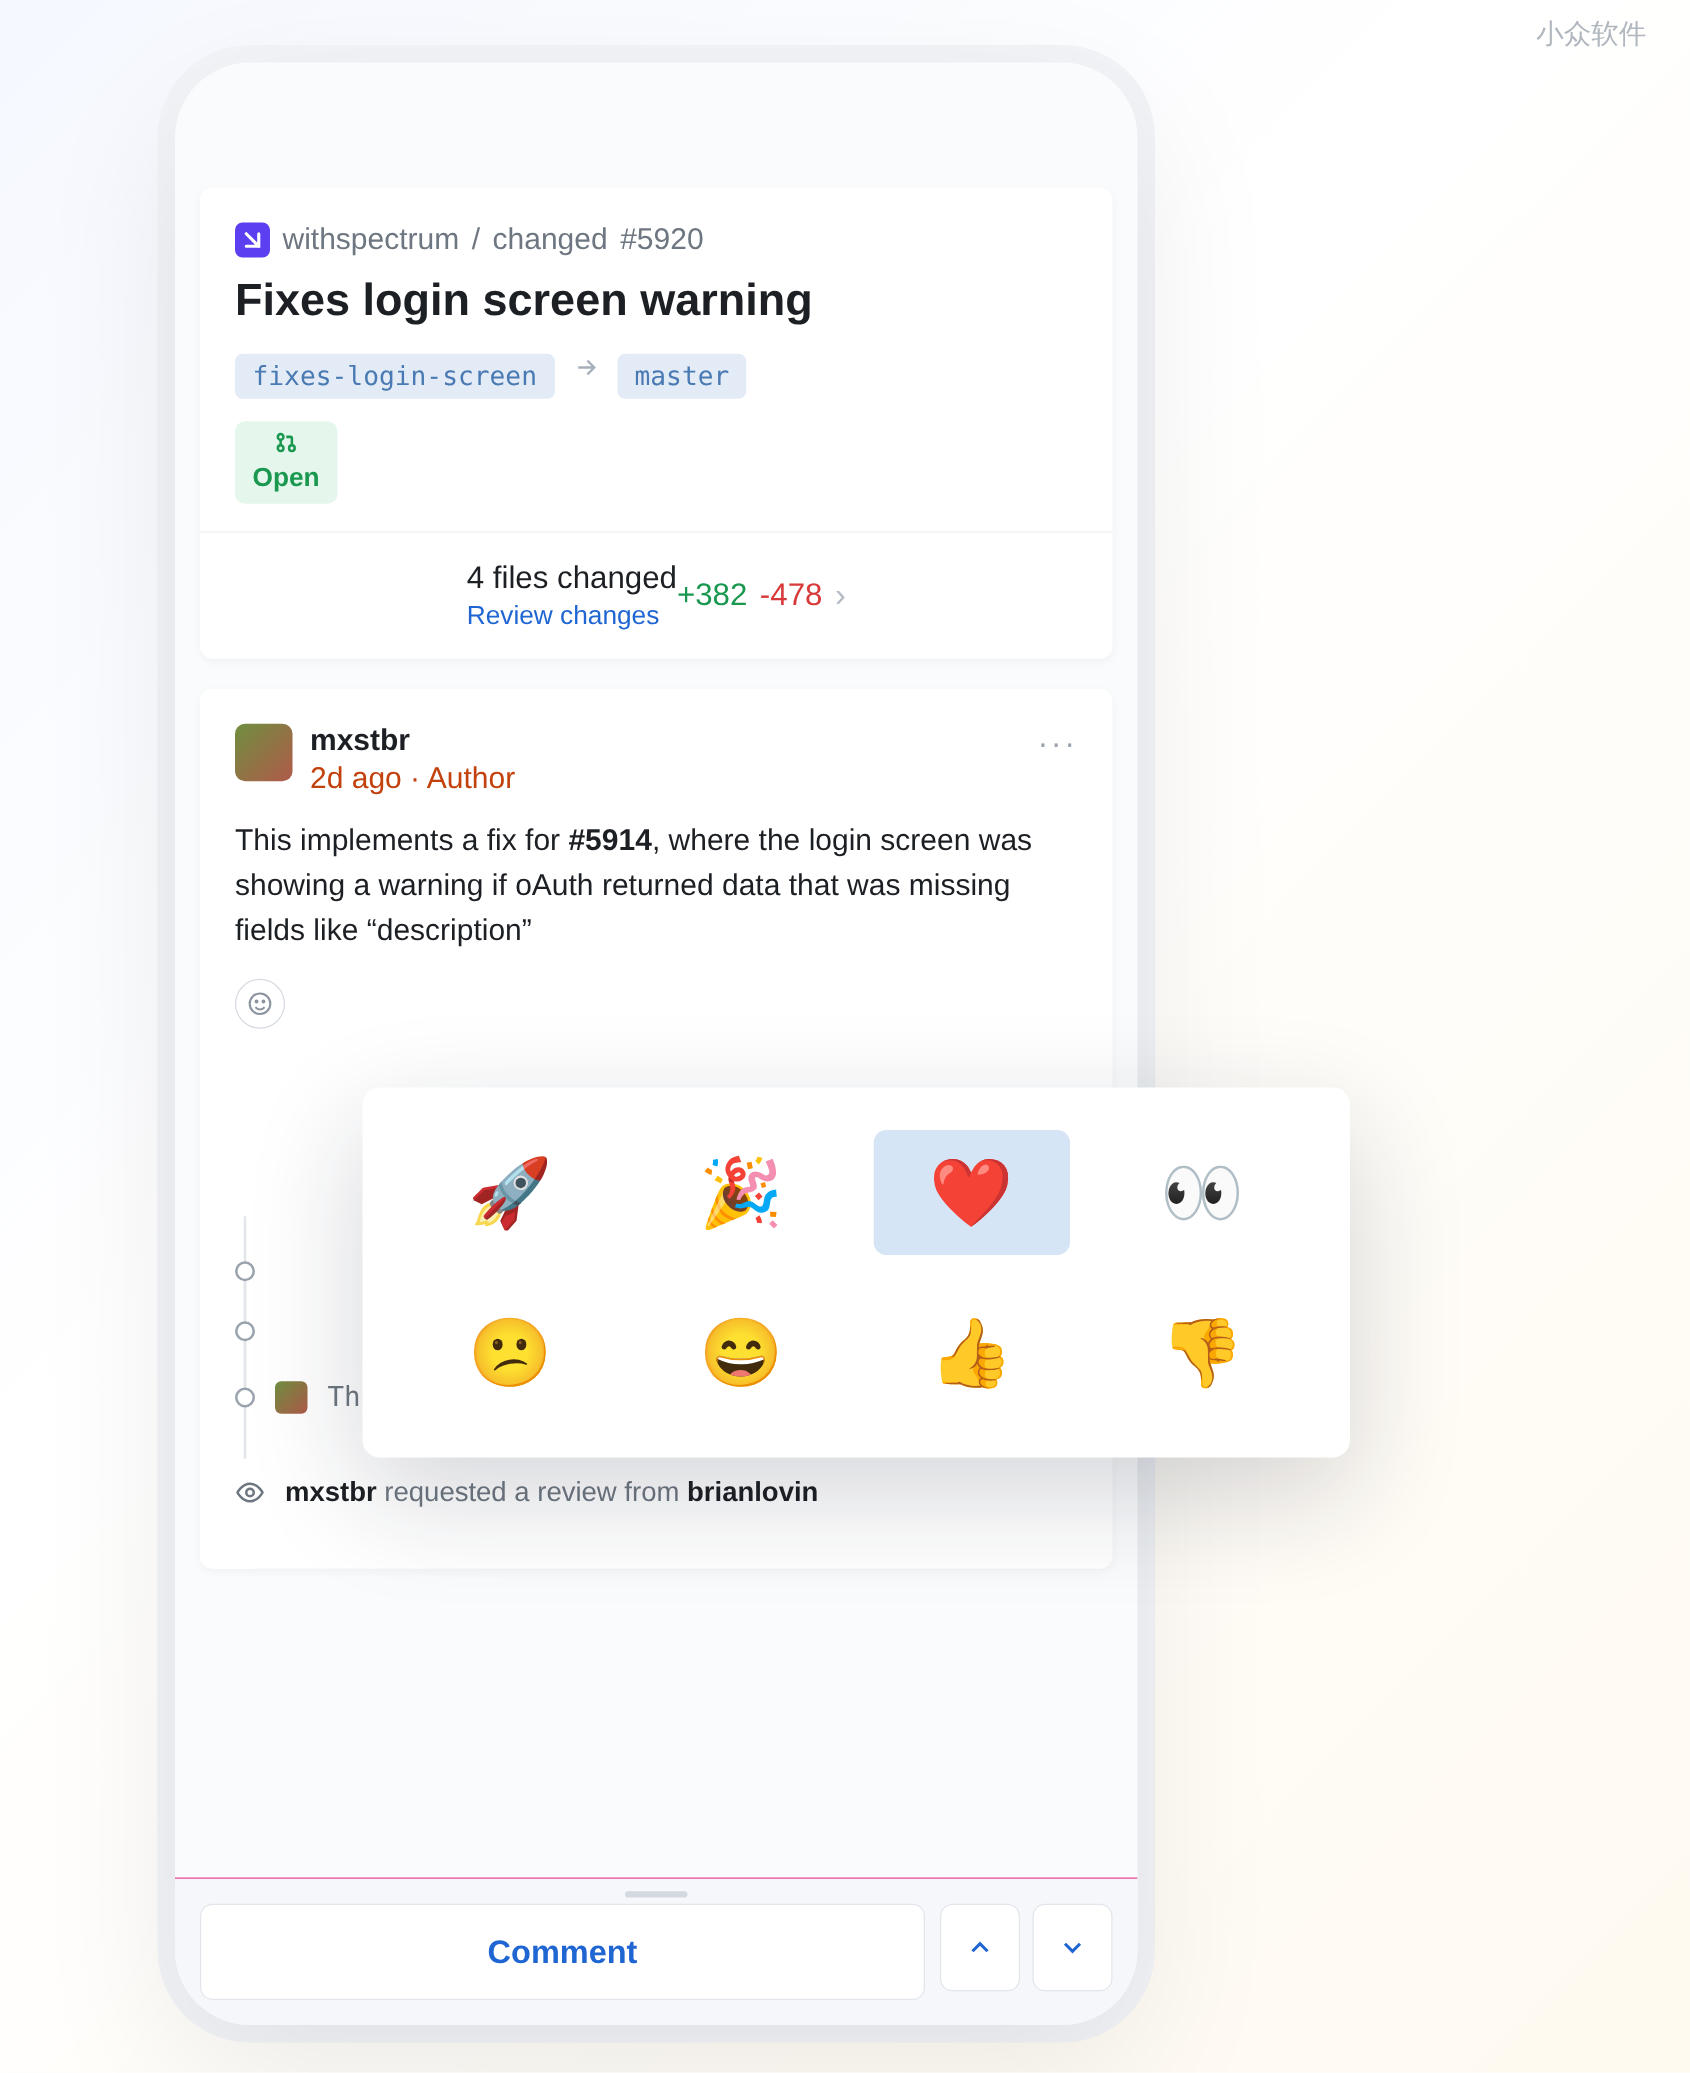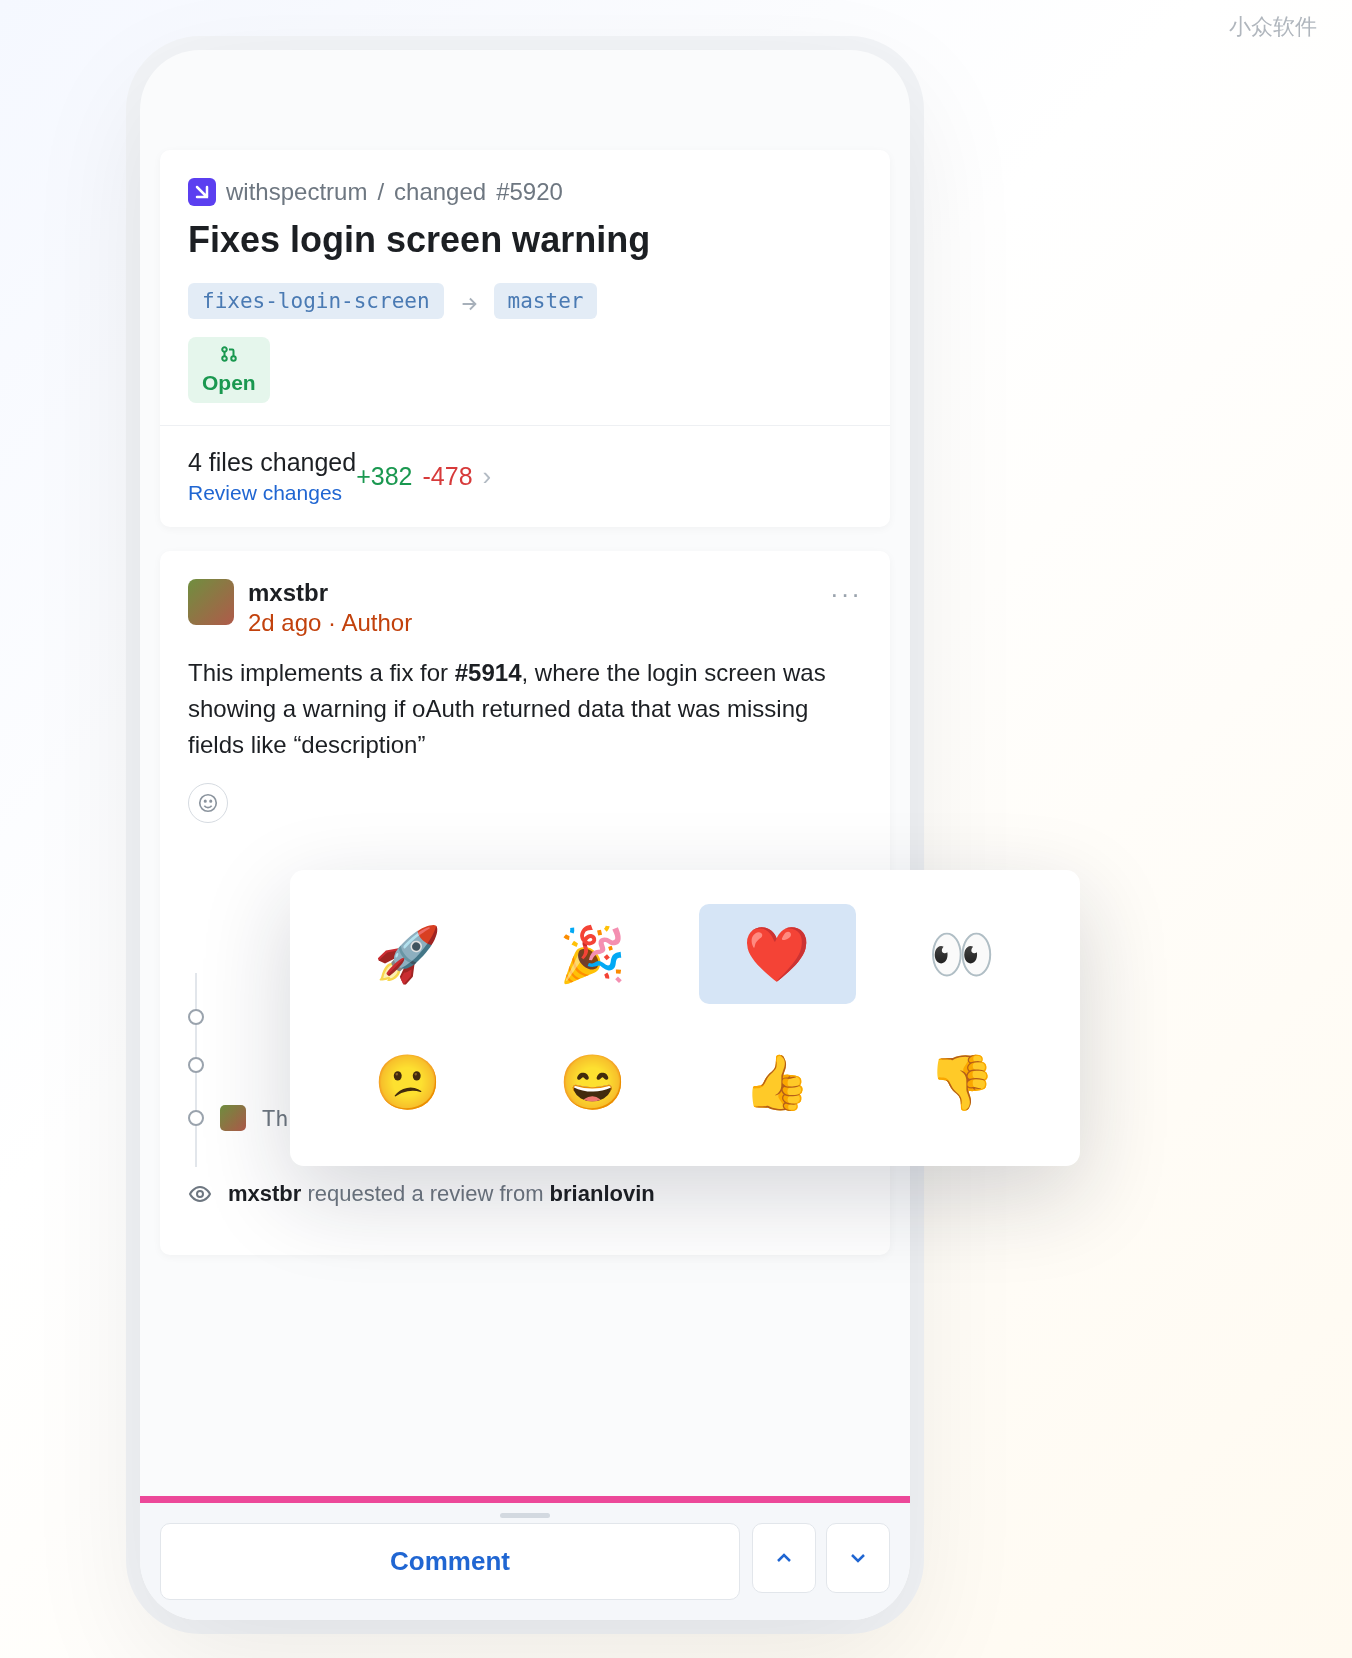--- a/index.html
+++ b/index.html
@@ -69,21 +69,21 @@
 }
 .repo-icon svg { width: 16px; height: 16px; }
 .pr-title {
   font-size: 36px;
   font-weight: 700;
   color: #1c1f23;
   margin-bottom: 22px;
 }
 .branch-line {
   display: flex;
-  align-items: flex-end;
+  align-items: flex-start;
   gap: 14px;
   margin-bottom: 18px;
 }
 .branch-pill {
   background: #e3ecf6;
   color: #4a7ab3;
   font-family: ui-monospace, SFMono-Regular, Menlo, monospace;
   font-size: 21px;
   padding: 6px 14px;
   border-radius: 6px;
@@ -98,21 +98,21 @@
   font-weight: 600;
   font-size: 21px;
   padding: 8px 14px;
   border-radius: 8px;
   flex-direction: column;
 }
 .status-badge svg { width: 18px; height: 18px; }
 .diff-row {
   display: flex;
   align-items: center;
-  justify-content: flex-start;
+  justify-content: center;
   padding: 22px 28px;
 }
 .diff-left { }
 .files-changed {
   font-size: 25px;
   color: #1c1f23;
   font-weight: 500;
 }
 .review-link {
   color: #2066d2;
@@ -239,21 +239,21 @@
   font-size: 22px;
   color: #6e7781;
 }
 .review-req strong { color: #1c1f23; }
 .bottom-bar {
   position: absolute;
   bottom: 0;
   left: 0;
   right: 0;
   background: #f5f7fa;
-  border-top: 7px solid #ec4899;
+  border-top: 1px solid #ec4899;
   padding: 20px;
   display: flex;
   gap: 12px;
 }
 .bottom-handle {
   position: absolute;
   top: 10px;
   left: 50%;
   transform: translateX(-50%);
   width: 50px;

